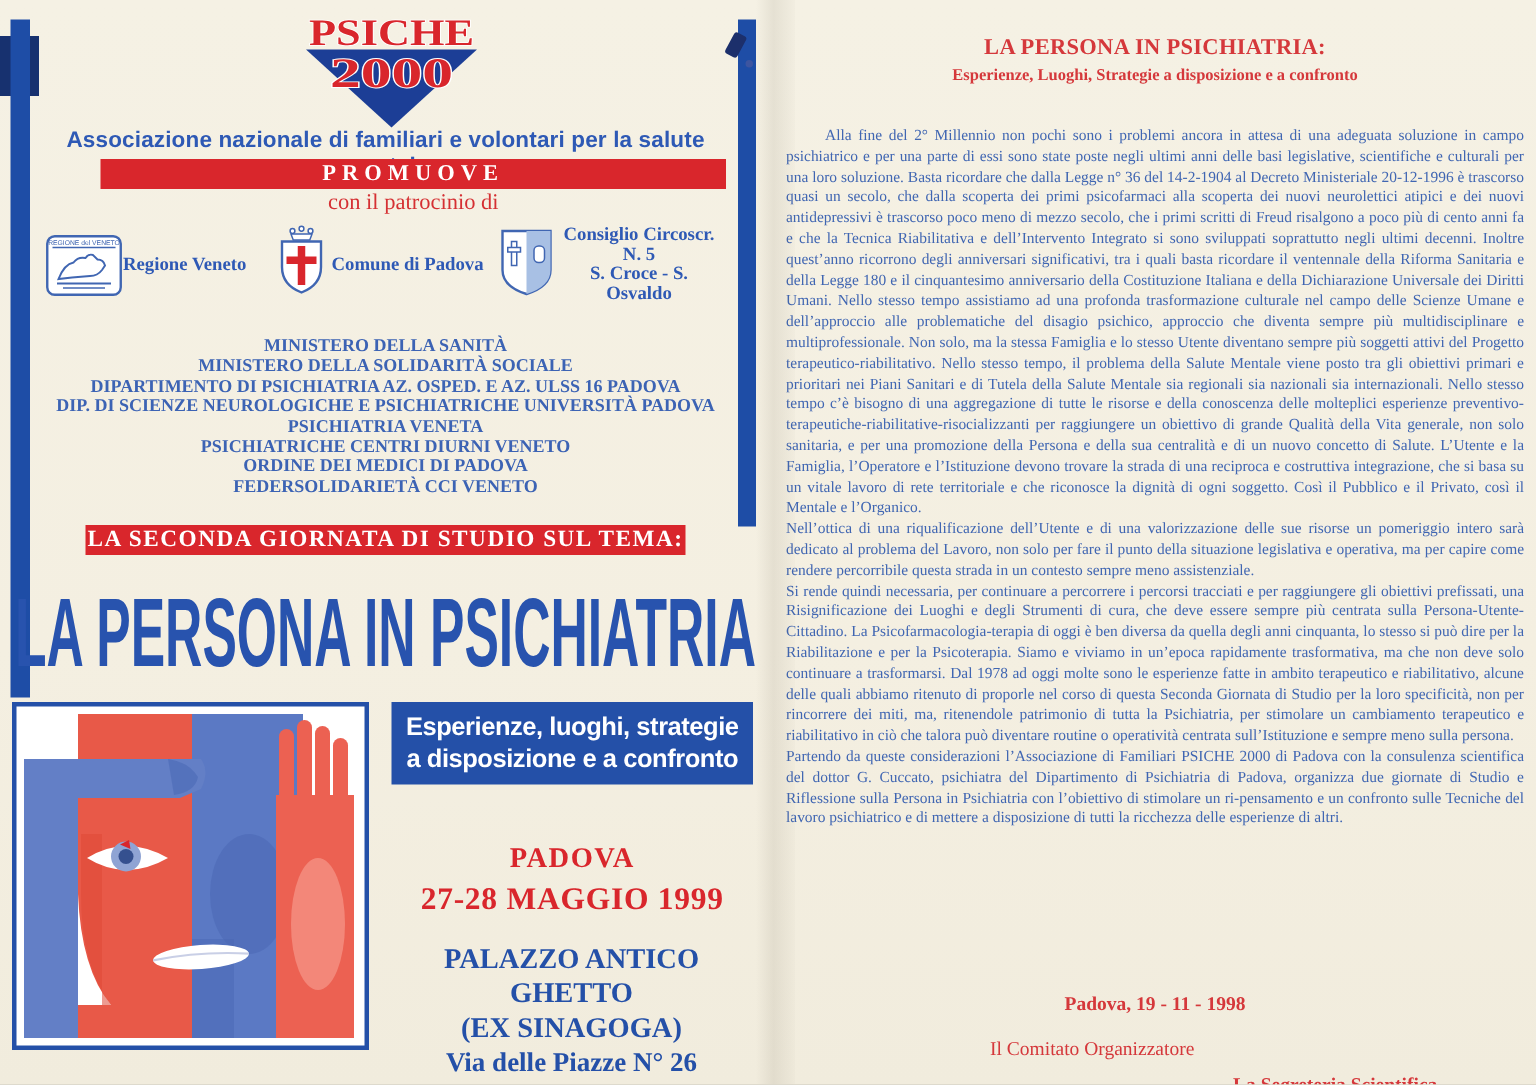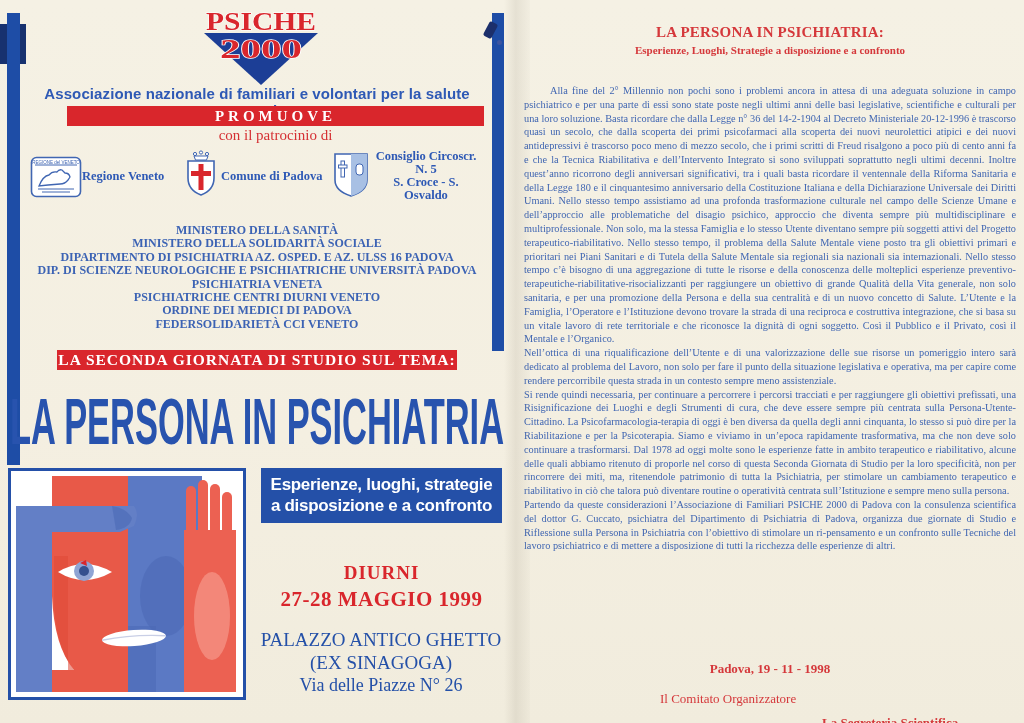--- a/index.html
+++ b/index.html
@@ -66,21 +66,21 @@
   }
   .subtitle-box {
     position:absolute; left:261px; top:468px; width:241px; height:55px;
     background:#2450a8; color:#fff; text-align:center; padding-top:6px;
     font-family:"Liberation Sans", sans-serif; font-weight:bold;
     font-size:17px; line-height:21px; letter-spacing:-0.3px;
   }
   .city-block { position:absolute; left:261px; top:562px; width:241px; text-align:center; }
   .city-name  { color:#d9262c; font-weight:bold; font-size:19px; letter-spacing:1px; }
   .city-dates { color:#d9262c; font-weight:bold; font-size:21px; margin-top:3px; letter-spacing:0.5px; }
-  .venue-block { position:absolute; left:256px; top:628px; width:250px; text-align:center; color:#2450a8; font-weight:normal; }
+  .venue-block { position:absolute; left:256px; top:628px; width:250px; text-align:center; color:#2450a8; font-weight:bold; }
   .venue-1 { font-size:19px; line-height:23px; }
   .venue-2 { font-size:19px; line-height:23px; }
   .venue-3 { font-size:18px; line-height:23px; }
 
   
   .rp-title { position:absolute; left:540px; top:24px; width:460px; text-align:center; color:#d5383b; font-weight:bold; }
   .rp-title-1 { font-size:15px; letter-spacing:0.2px; }
   .rp-title-2 { font-size:11px; margin-top:3px; }
   .rp-body {
     position:absolute; left:524px; top:84px; width:492px; height:574px; overflow:hidden;
@@ -221,21 +221,21 @@
         </g>
       </svg>
     </div>
 
     <div class="subtitle-box">
       <div>Esperienze, luoghi, strategie</div>
       <div>a disposizione e a confronto</div>
     </div>
 
     <div class="city-block">
-      <div class="city-name">DIURNI</div>
+      <div class="city-name">PADOVA</div>
       <div class="city-dates">27-28 MAGGIO 1999</div>
     </div>
 
     <div class="venue-block">
       <div class="venue-1">PALAZZO ANTICO GHETTO</div>
       <div class="venue-2">(EX SINAGOGA)</div>
       <div class="venue-3">Via delle Piazze N° 26</div>
     </div>
   </div>
 

